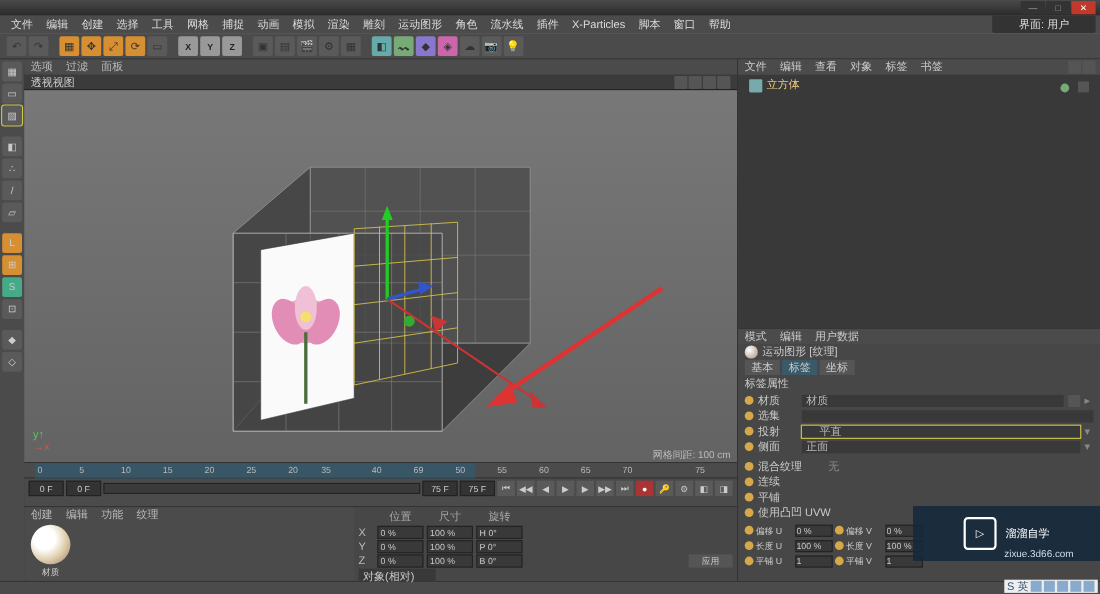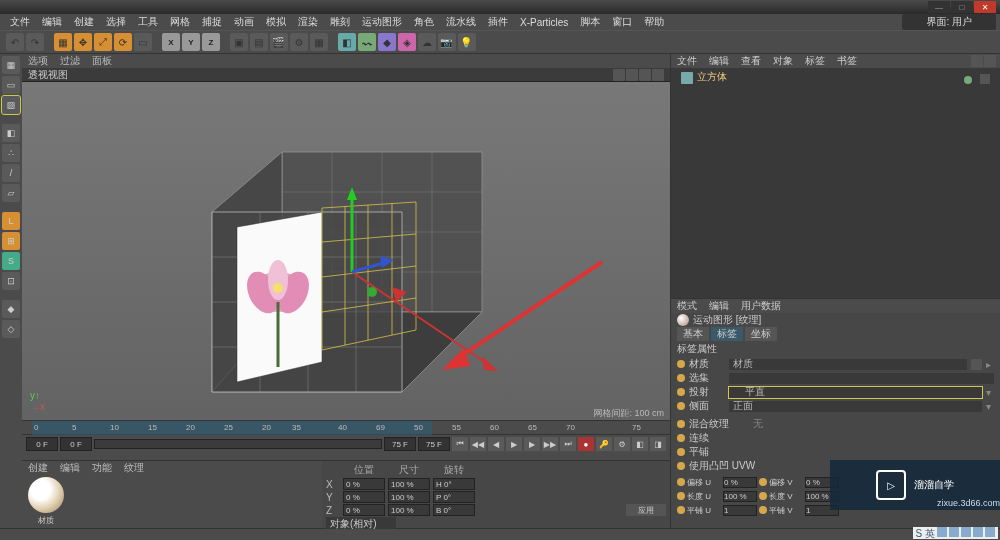--- a/index.html
+++ b/index.html
@@ -98,24 +98,24 @@
 
 .uvw-rows { padding:2px 2px; }
 .uvw-row { display:flex; align-items:center; gap:2px; height:14px; padding:0 4px; }
 .uvw-row .dot { width:8px; height:8px; border-radius:50%; background:#d6a84a; }
 .uvw-row .lbl { width:34px; color:#ccc; font-size:8px; }
 .uvw-row input { width:34px; height:11px; background:#393939; border:1px solid #222; color:#ccc; font-size:8px; }
 
 
 .watermark { position:absolute; right:0; bottom:30px; width:170px; height:50px; background: rgba(20,40,60,.85); display:flex; align-items:center; justify-content:center; color:#fff; font-size:16px; gap:8px; }
 .watermark .play { width:30px; height:30px; border:2px solid #fff; border-radius:4px; display:flex; align-items:center; justify-content:center; }
-.watermark .sub { position:absolute; bottom:2px; right:0; font-size:9px; color:#cde; }
-
-
-.tray { position:absolute; right:2px; bottom:1px; height:12px; display:flex; gap:2px; font-size:8px; background:#eee; padding:0 3px; color:#357; }
+.watermark .sub { position:absolute; bottom:2px; right:24px; font-size:9px; color:#cde; }
+
+
+.tray { position:absolute; right:2px; bottom:1px; height:12px; display:flex; gap:2px; align-items:center; font-size:8px; background:#eee; padding:0 3px; color:#357; }
 .tray i { width:10px; height:10px; background:#8ac; }
 
 
 .anno-arrow { position:absolute; left:410px; top:170px; width:180px; height:130px; pointer-events:none; }
 </style>
 </head>
 <body>
 
 <div class="titlebar">
   <div class="spacer"></div>

